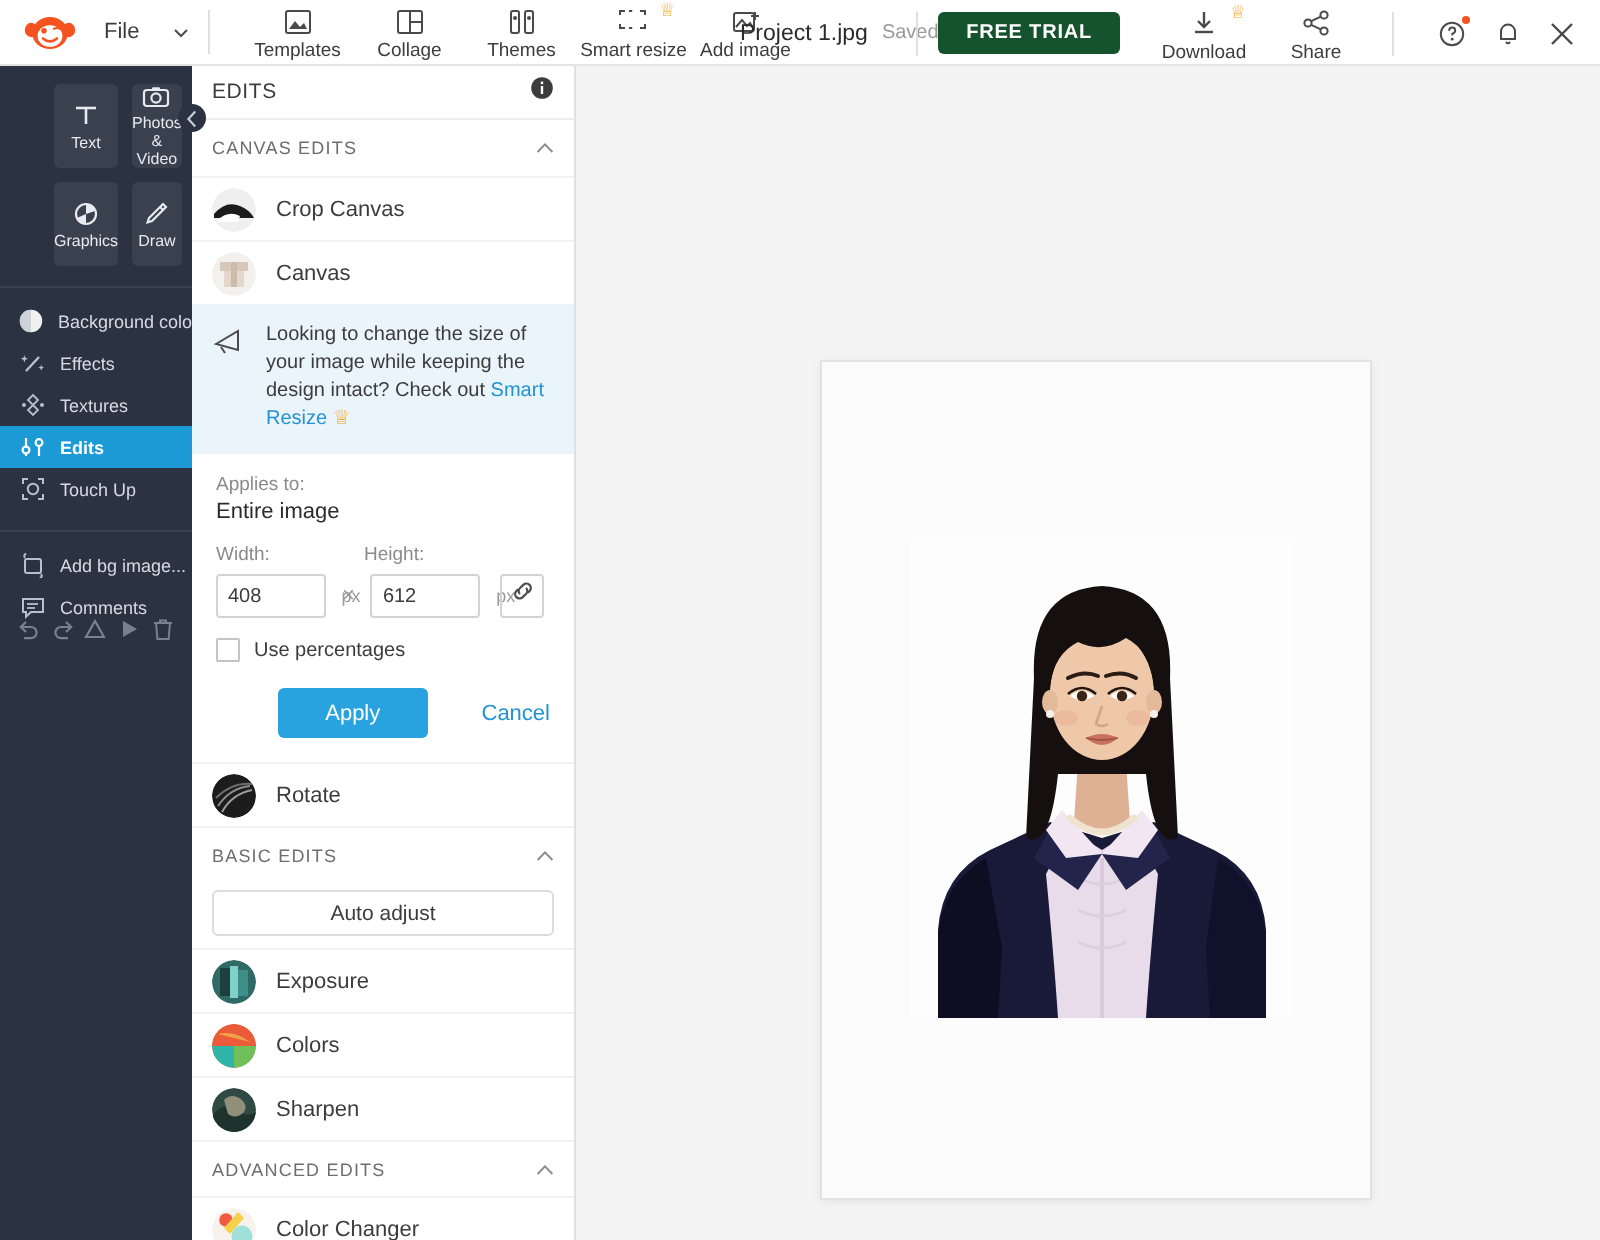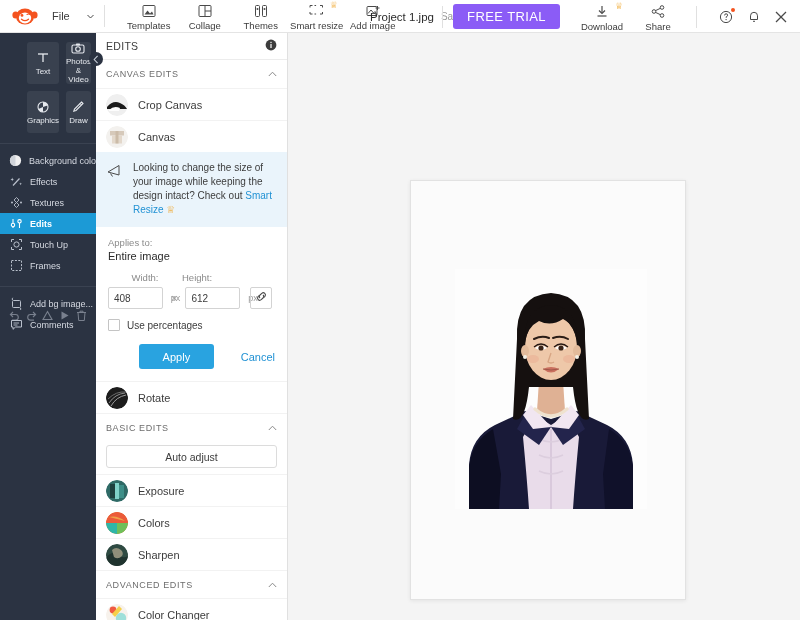--- a/index.html
+++ b/index.html
@@ -35,21 +35,21 @@
 
   .proj-wrap {
     position: absolute; left: 370px; top: 0; height: 33px;
     display: flex; align-items: center; gap: 7px;
   }
   .proj-name { font-size: 11.5px; color: #2b2b2b; }
   .proj-saved { font-size: 10px; color: #9a9a9a; display: flex; align-items: center; gap: 3px; cursor: pointer; }
 
   .right-group { position: absolute; right: 0; top: 0; height: 33px; display: flex; align-items: center; }
   .free-trial {
-    background: #8b5cf6; color: #fff; font-size: 13px; font-weight: normal;
+    background: #14532d; color: #fff; font-size: 10px; font-weight: bold;
     letter-spacing: .4px; padding: 5px 14px; border-radius: 3px; cursor: pointer;
   }
   .dl-share { display: flex; align-items: center; margin-left: 14px; }
   .right-icons { display: flex; align-items: center; gap: 13px; margin-left: 12px; margin-right: 12px; }
   .ricon { cursor: pointer; position: relative; display: flex; align-items: center; }
   .reddot {
     position: absolute; top: -1px; right: -1px; width: 4px; height: 4px;
     border-radius: 50%; background: #f4531f;
   }
 
@@ -124,21 +124,21 @@
     background: #eaf4fb; padding: 9px 10px 10px 10px;
     display: flex; gap: 9px; align-items: flex-start;
   }
   .promo .ptxt { font-size: 10px; line-height: 14px; color: #3c3c3c; }
   .promo .plink { color: #2292d4; }
 
   .applies { padding: 10px 12px 2px 12px; }
   .applies .a1 { font-size: 9.5px; color: #8b8b8b; }
   .applies .a2 { font-size: 11px; color: #2b2b2b; margin-top: 2px; }
 
-  .dims { padding: 8px 12px 0 12px; text-align: center; }
+  .dims { padding: 8px 12px 0 12px; }
   .dims-labels { display: flex; font-size: 9.5px; color: #8b8b8b; }
   .dims-labels .l1 { width: 74px; }
   .dims-row { display: flex; align-items: center; margin-top: 4px; }
   .num-field {
     width: 55px; height: 22px; border: 1px solid #d3d3d3; border-radius: 2px;
     display: flex; align-items: center; justify-content: space-between; padding: 0 5px;
     background: #fff;
     gap: 40px;
   }
   .num-field .nv { font-size: 10px; color: #3c3c3c; }
@@ -432,28 +432,20 @@
             <path d="M1.5 4 V1.5 H4" stroke="#b9c0cc" stroke-width="1" fill="none"></path>
             <path d="M9 1.5 H11.5 V4" stroke="#b9c0cc" stroke-width="1" fill="none"></path>
             <path d="M11.5 9 V11.5 H9" stroke="#b9c0cc" stroke-width="1" fill="none"></path>
             <path d="M4 11.5 H1.5 V9" stroke="#b9c0cc" stroke-width="1" fill="none"></path>
             <circle cx="6.5" cy="6.5" r="2.6" stroke="#b9c0cc" stroke-width="1" fill="none"></circle>
           </svg>
         </span>
         <span class="rtext">Touch Up</span>
       </div>
 
-      <div class="rail-item">
-        <span class="rail-icon">
-          <svg width="13" height="13" viewBox="0 0 13 13">
-            <rect x="1.5" y="1.5" width="10" height="10" stroke="#b9c0cc" stroke-width="1" fill="none" stroke-dasharray="2 1.4"></rect>
-          </svg>
-        </span>
-        <span class="rtext">Frames</span>
-      </div>
 
       <div class="rail-divider"></div>
 
       <div class="rail-item">
         <span class="rail-icon">
           <svg width="13" height="13" viewBox="0 0 13 13">
             <rect x="2.5" y="3.5" width="8" height="7" rx="1" stroke="#b9c0cc" stroke-width="1" fill="none"></rect>
             <path d="M2.5 3 q-1 -1.5 .6 -2.2" stroke="#b9c0cc" stroke-width="1" fill="none"></path>
             <path d="M10.5 11 q1 1.5 -.6 2.2" stroke="#b9c0cc" stroke-width="1" fill="none"></path>
           </svg>

